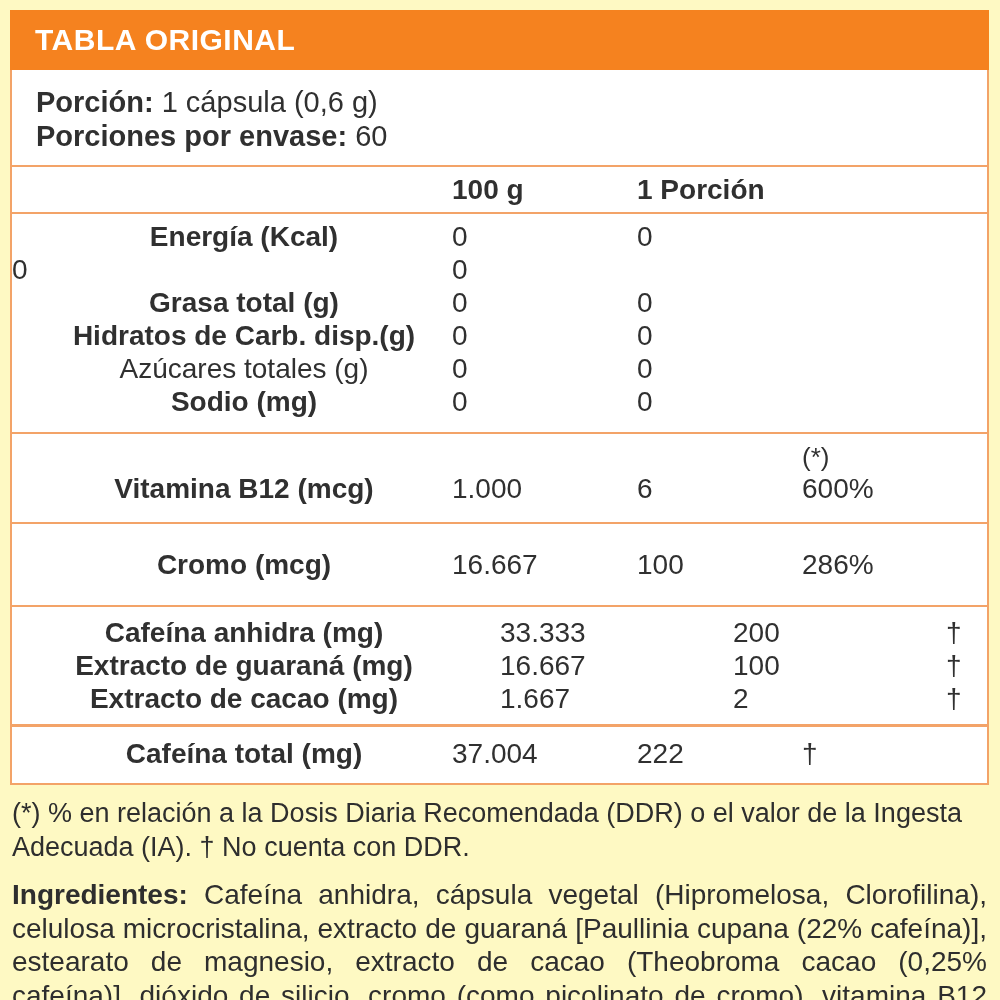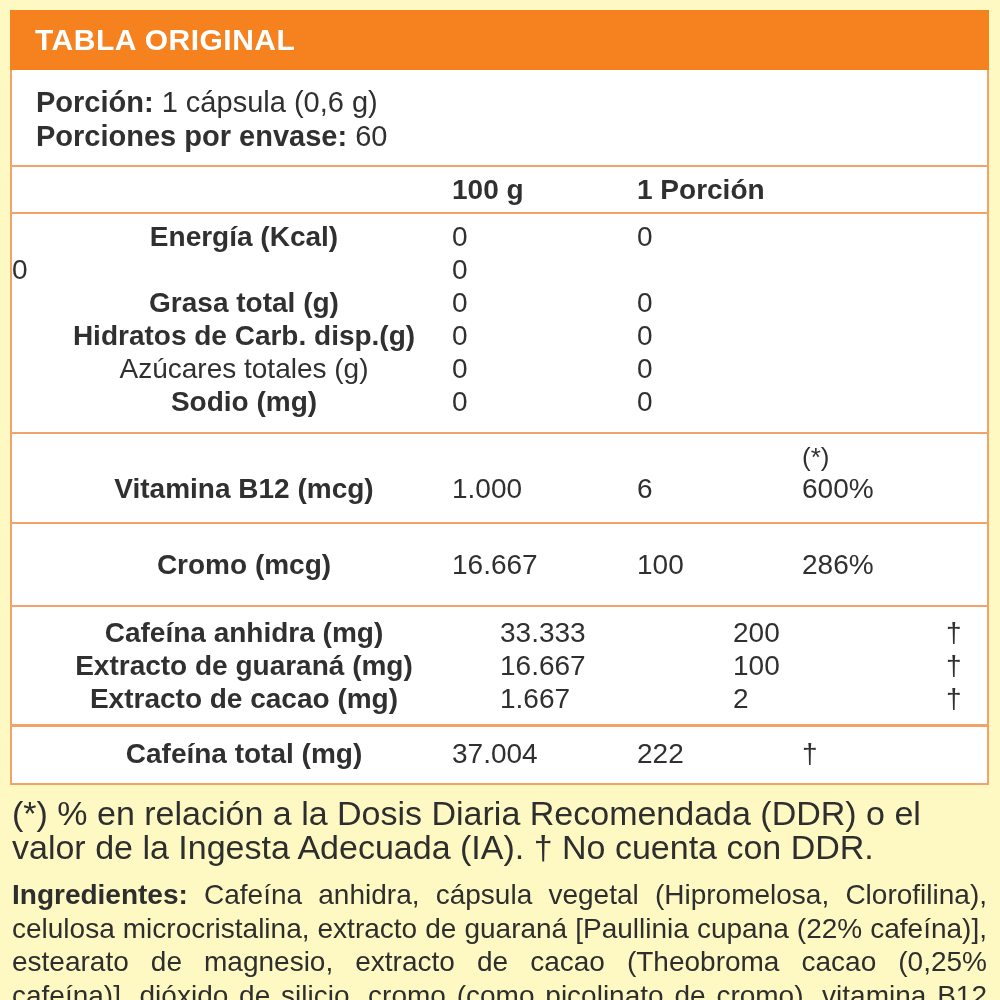--- a/index.html
+++ b/index.html
@@ -85,21 +85,21 @@
 
   .sec-caf      { padding: 9px 0; }
   .sec-caf .grid-row { height: 33px; gap: 48px; }
 
   .sec-total    { padding: 10px 8px 12px 0; }
   .sec-total .grid-row { height: 34px; }
 
   
   .footnote {
     margin: 11px 2px 0 2px;
-    font-size: 34px;
+    font-size: 27px;
     line-height: 34px;
     color: #2e2e2e;
   }
   .ingredients {
     margin: 14px 2px 0 2px;
     font-size: 28px;
     line-height: 33.5px;
     text-align: justify;
     color: #2e2e2e;
   }

